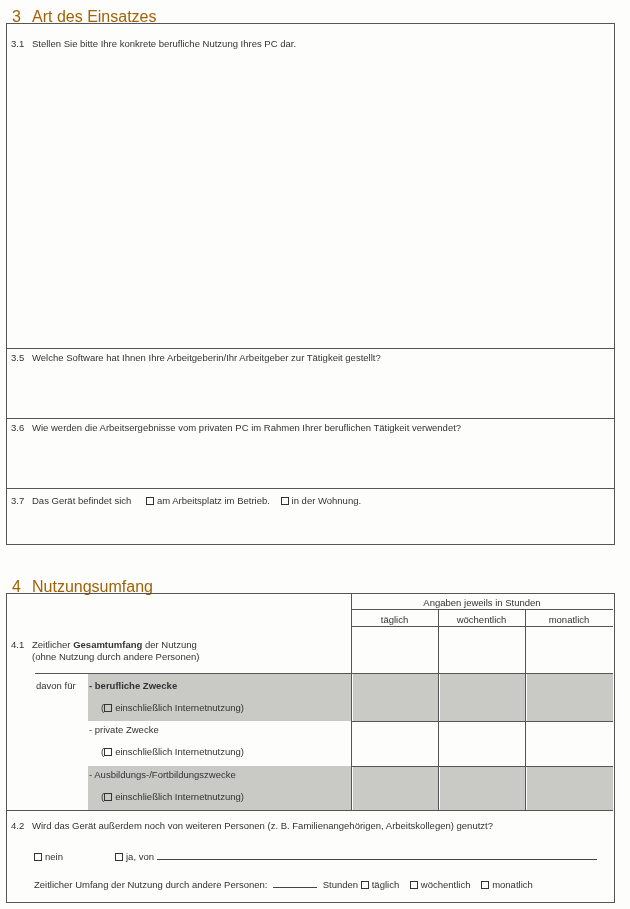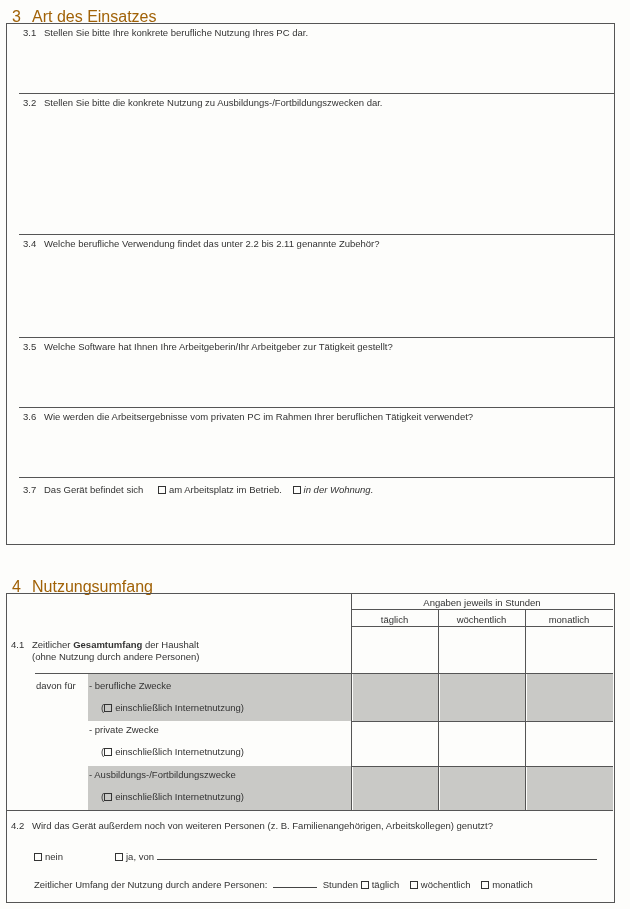--- a/index.html
+++ b/index.html
@@ -1,21 +1,21 @@
 <!DOCTYPE html>
 <html><head>
 <meta charset="utf-8">
 <style>
   html, body { margin:0; padding:0; background:#fdfdfb; }
   body { width:630px; height:909px; position:relative; overflow:hidden;
          font-family:"Liberation Sans", sans-serif; color:#333; font-size:9.5px; }
   .h { position:absolute; font-size:16px; color:#a16207; }
   .h .num { display:inline-block; width:20px; }
   .box { position:absolute; border:1.5px solid #555; box-sizing:border-box; }
-  .row { position:absolute; left:12px; right:0; border-top:1.3px solid #555; }
+  .row { position:absolute; left:0; right:0; border-top:1.3px solid #555;margin-top:11px; }
   .q { position:absolute; left:4px; top:3px; white-space:nowrap; }
   .q .n { display:inline-block; width:21px; }
   .cb { display:inline-block; width:8px; height:8px; border:1.2px solid #333; vertical-align:-1px; margin-right:3px; box-sizing:border-box; }
   .abs { position:absolute; white-space:nowrap; }
   .shade { position:absolute; background:#c9c9c6; }
   .vl { position:absolute; width:0; border-left:1.3px solid #555; }
   .hl { position:absolute; height:0; border-top:1.3px solid #555; }
   .blank { display:inline-block; border-bottom:1px solid #444; height:8px; vertical-align:baseline; }
   b { font-weight:bold; }
 </style>
@@ -25,42 +25,36 @@
 <div class="h" style="left:12px; top:8px;">
   <span class="num">3</span><span>Art des Einsatzes</span>
 </div>
 
 <div class="box" style="left:6px; top:23px; width:609px; height:522px;">
 
   <div class="row" style="top:0; height:69px; border-top:none;">
     <div class="q"><span class="n">3.1</span><span>Stellen Sie bitte Ihre konkrete berufliche Nutzung Ihres PC dar.</span></div>
   </div>
 
-  <div class="row" style="top:69px; height:71px;">
-    <div class="q"><span class="n">3.2</span><span>Stellen Sie bitte die konkrete Nutzung zu Ausbildungs-/Fortbildungszwecken dar.</span></div>
-  </div>
 
 
-  <div class="row" style="top:210px; height:103px;">
-    <div class="q"><span class="n">3.4</span><span>Welche berufliche Verwendung findet das unter 2.2 bis 2.11 genannte Zubehör?</span></div>
-  </div>
 
   <div class="row" style="top:313px; height:70px;">
     <div class="q"><span class="n">3.5</span><span>Welche Software hat Ihnen Ihre Arbeitgeberin/Ihr Arbeitgeber zur Tätigkeit gestellt?</span></div>
   </div>
 
   <div class="row" style="top:383px; height:70px;">
     <div class="q"><span class="n">3.6</span><span>Wie werden die Arbeitsergebnisse vom privaten PC im Rahmen Ihrer beruflichen Tätigkeit verwendet?</span></div>
   </div>
 
   <div class="row" style="top:453px; height:34px;">
     <div class="q" style="top:6px;">
       <span class="n">3.7</span><span>Das Gerät befindet sich</span>
       <span style="margin-left:12px;"><span class="cb"></span><span>am Arbeitsplatz im Betrieb.</span></span>
-      <span style="margin-left:8px;font-style:italic;"><span class="cb"></span><span>in der Wohnung.</span></span>
+      <span style="margin-left:8px;"><span class="cb"></span><span>in der Wohnung.</span></span>
     </div>
   </div>
 
 </div>
 
 <div class="h" style="left:12px; top:578px;">
   <span class="num">4</span><span>Nutzungsumfang</span>
 </div>
 
 <div class="box" style="left:6px; top:593px; width:609px; height:310px;">
@@ -83,30 +77,30 @@
   <div class="hl" style="left:344px; top:127px; width:262px;"></div>
   <div class="hl" style="left:344px; top:172px; width:262px;"></div>
   <div class="hl" style="left:0; top:216px; width:606px;"></div>
 
   <div class="abs" style="left:344px; top:3px; width:262px; text-align:center;">Angaben jeweils in Stunden</div>
   <div class="abs" style="left:344px; top:20px; width:87px; text-align:center;">täglich</div>
   <div class="abs" style="left:431px; top:20px; width:87px; text-align:center;">wöchentlich</div>
   <div class="abs" style="left:518px; top:20px; width:88px; text-align:center;">monatlich</div>
 
   <div class="abs" style="left:4px; top:45px;">
-    <span style="display:inline-block;width:21px;">4.1</span><span>Zeitlicher</span> <b>Gesamtumfang</b> <span>der Haushalt</span>
+    <span style="display:inline-block;width:21px;">4.1</span><span>Zeitlicher</span> <b>Gesamtumfang</b> <span>der Nutzung</span>
   </div>
   <div class="abs" style="left:25px; top:57px;">(ohne Nutzung durch andere Personen)</div>
   <div class="abs" style="left:346px; top:33px; width:85px; height:46px;"></div>
   <div class="abs" style="left:433px; top:33px; width:85px; height:46px;"></div>
   <div class="abs" style="left:520px; top:33px; width:86px; height:46px;"></div>
 
   <div class="abs" style="left:29px; top:86px;">davon für</div>
 
-  <div class="abs" style="left:82px; top:86px;">- berufliche Zwecke</div>
+  <div class="abs" style="left:82px; top:86px;font-weight:bold;">- berufliche Zwecke</div>
   <div class="abs" style="left:94px; top:108px;">(<span class="cb"></span><span>einschließlich Internetnutzung)</span></div>
 
   <div class="abs" style="left:82px; top:130px;">- private Zwecke</div>
   <div class="abs" style="left:94px; top:152px;">(<span class="cb"></span><span>einschließlich Internetnutzung)</span></div>
 
   <div class="abs" style="left:82px; top:175px;">- Ausbildungs-/Fortbildungszwecke</div>
   <div class="abs" style="left:94px; top:197px;">(<span class="cb"></span><span>einschließlich Internetnutzung)</span></div>
 
   <div class="abs" style="left:4px; top:226px;">
     <span style="display:inline-block;width:21px;">4.2</span><span>Wird das Gerät außerdem noch von weiteren Personen (z. B. Familienangehörigen, Arbeitskollegen) genutzt?</span>

